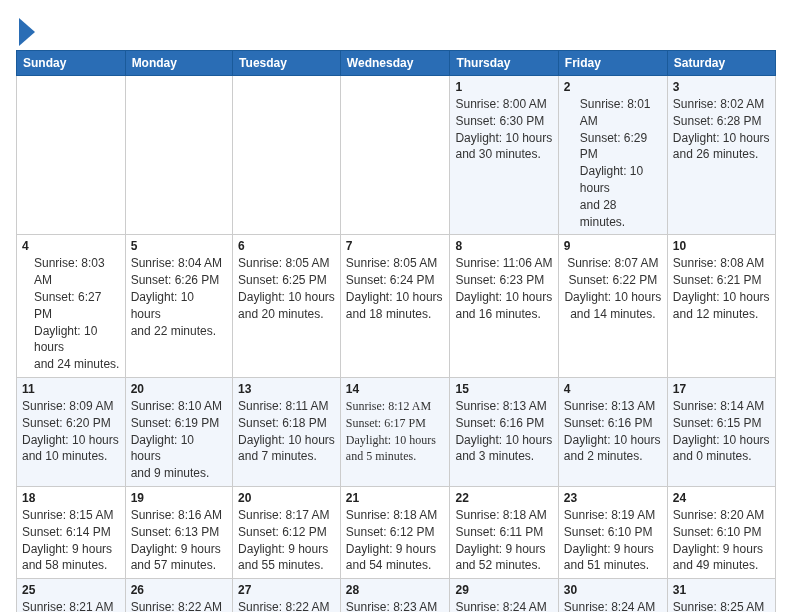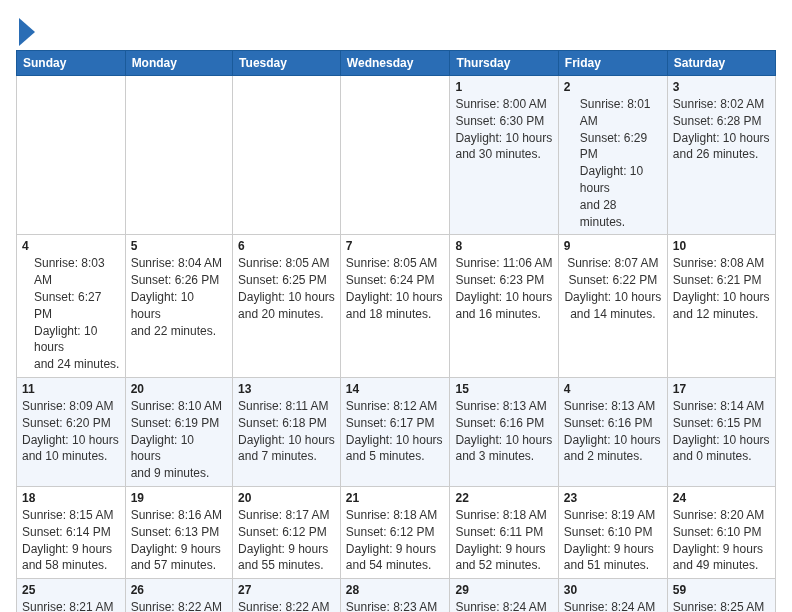--- a/index.html
+++ b/index.html
@@ -220,21 +220,21 @@
         </td>
         <td>
           <span class="day-num">13</span>
           <div class="cell-text" style="white-space: pre-line;">Sunrise: 8:11 AM
 Sunset: 6:18 PM
 Daylight: 10 hours
 and 7 minutes.</div>
         </td>
         <td>
           <span class="day-num">14</span>
-          <div class="cell-text" style="white-space: pre-line;">Sunrise: 8:12 AM
+          <div class="cell-text" style="white-space: pre-line; font-family: Liberation Serif, serif;">Sunrise: 8:12 AM
 Sunset: 6:17 PM
 Daylight: 10 hours
 and 5 minutes.</div>
         </td>
         <td>
           <span class="day-num">15</span>
           <div class="cell-text" style="white-space: pre-line;">Sunrise: 8:13 AM
 Sunset: 6:16 PM
 Daylight: 10 hours
 and 3 minutes.</div>
@@ -342,21 +342,21 @@
 and 43 minutes.</div>
         </td>
         <td>
           <span class="day-num">30</span>
           <div class="cell-text" style="white-space: pre-line;">Sunrise: 8:24 AM
 Sunset: 6:07 PM
 Daylight: 9 hours
 and 42 minutes.</div>
         </td>
         <td>
-          <span class="day-num">59</span>
+          <span class="day-num">31</span>
           <div class="cell-text" style="white-space: pre-line;">Sunrise: 8:25 AM
 Sunset: 6:06 PM
 Daylight: 9 hours
 and 41 minutes.</div>
         </td>
       </tr>
     </tbody>
 </table>
 
 </body></html>

